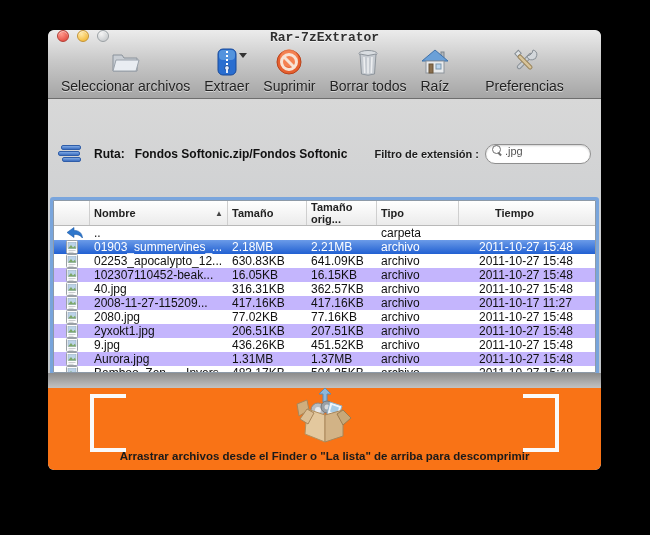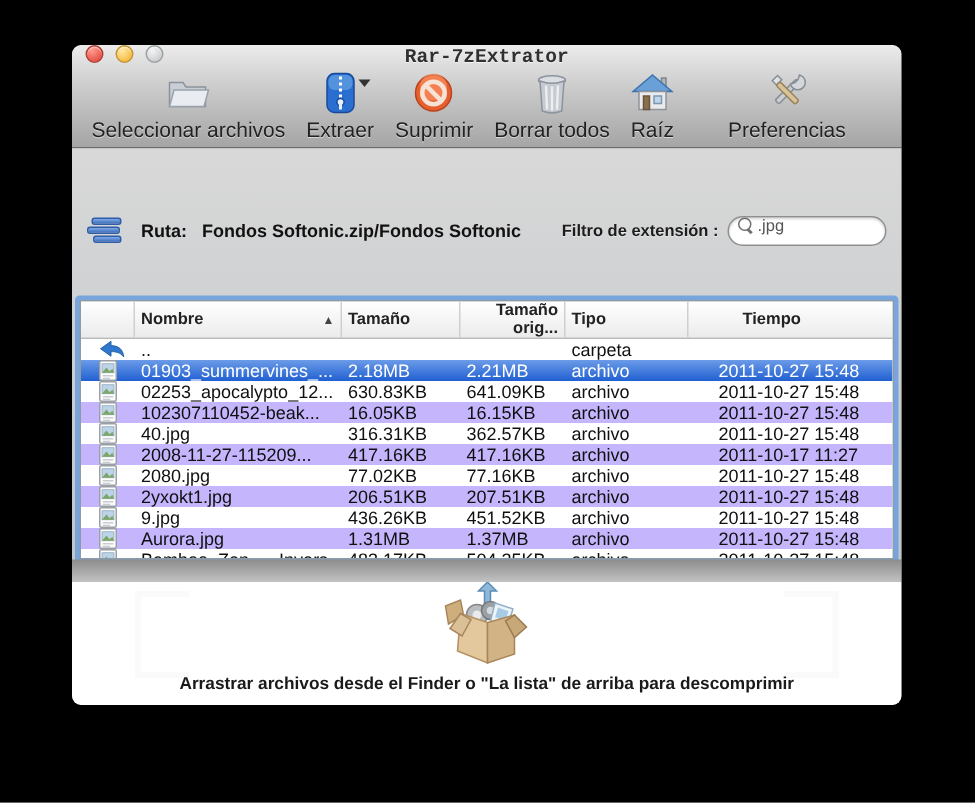--- a/index.html
+++ b/index.html
@@ -76,21 +76,21 @@
     box-shadow:0 0 0 3px rgba(106,158,222,.85);
     border-radius:1px;overflow:hidden;
     display:flex;flex-direction:column;
   }
   .thead{
     display:flex;flex:0 0 16px;
     background:linear-gradient(#ffffff,#ebebeb);
     border-bottom:1px solid #b9b9b9;
     font-size:11px;font-weight:bold;color:#222;
   }
-  .th{display:flex;align-items:center;padding:0 4px;border-right:1px solid #cfcfcf;box-sizing:border-box;text-align:right;}
+  .th{display:flex;align-items:center;padding:0 4px;border-right:1px solid #cfcfcf;box-sizing:border-box;}
   .th:last-child{border-right:none;}
   .sort{margin-left:auto;font-size:8px;color:#444;padding-left:4px;}
   .tbody{flex:1;display:flex;flex-direction:column;}
   .row{display:flex;flex:1;align-items:center;font-size:12px;color:#101010;background:#fff;}
   .row.stripe{background:#c4b5fd;}
   .row.selected{
     background:linear-gradient(#6b9be8,#2160d2);color:#fff;
   }
   .cell{padding:0 4px;white-space:nowrap;overflow:hidden;box-sizing:border-box;}
   .c-icon{flex:0 0 36px;display:flex;align-items:center;padding-left:12px;}
@@ -105,21 +105,21 @@
   .h-orig{flex:0 0 70px;}
   .h-type{flex:0 0 82px;}
   .h-time{flex:1;margin-left:32px;}
   
   .band{
     position:absolute;left:0;right:0;top:343px;height:15px;
     background:linear-gradient(#8c8c8c,#c2c2c2);
   }
   .dropzone{
     position:absolute;left:0;right:0;top:358px;bottom:0;
-    background:#ffffff;border-radius:0 0 6px 6px;
+    background:#f97316;border-radius:0 0 6px 6px;
   }
   .bracket{position:absolute;width:32px;height:50px;top:6px;}
   .bracket.left{left:42px;border-left:4px solid #fafafa;border-top:4px solid #fafafa;border-bottom:4px solid #fafafa;}
   .bracket.right{right:42px;border-right:4px solid #fafafa;border-top:4px solid #fafafa;border-bottom:4px solid #fafafa;}
   .boxicon{position:absolute;left:50%;top:0;transform:translateX(-50%);}
   .drop-hint{
     position:absolute;left:0;right:0;bottom:8px;text-align:center;
     font-size:11.5px;font-weight:bold;color:#1a1a1a;
   }
 </style>

